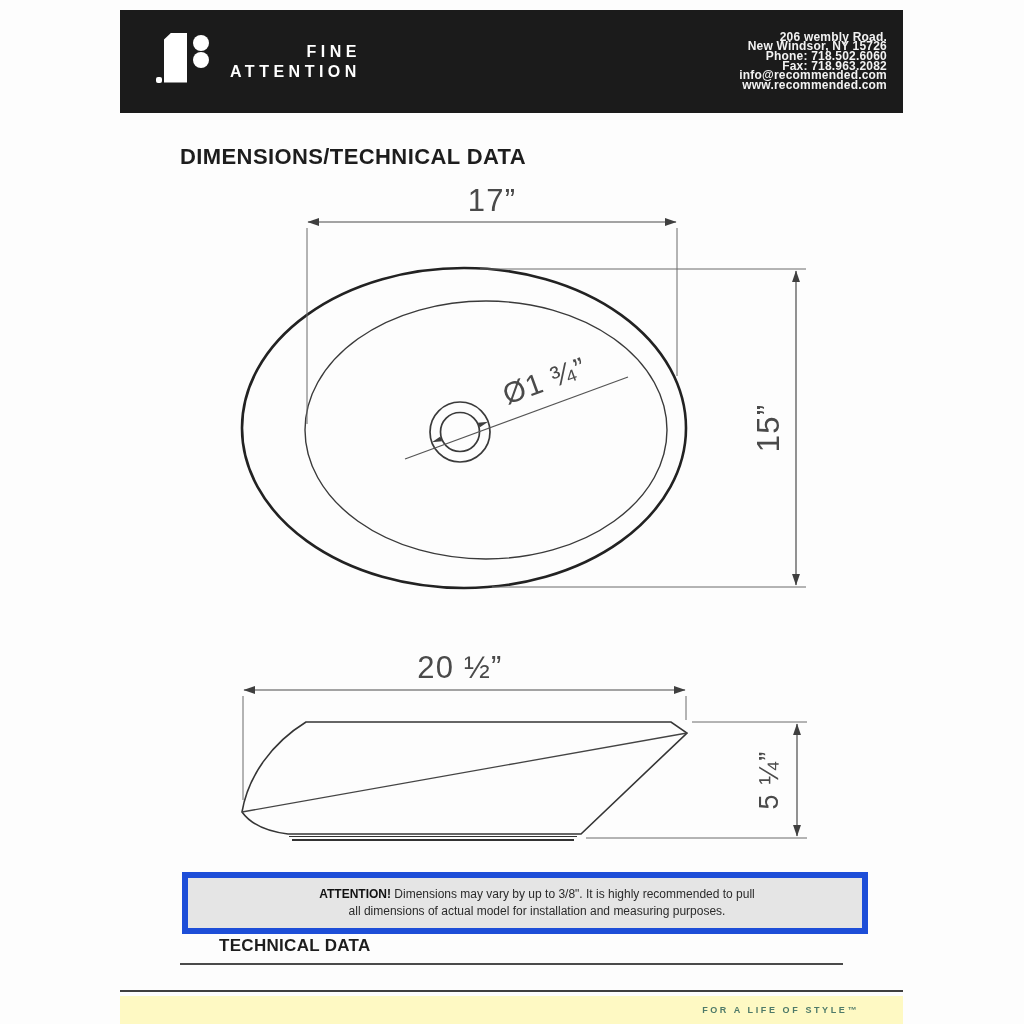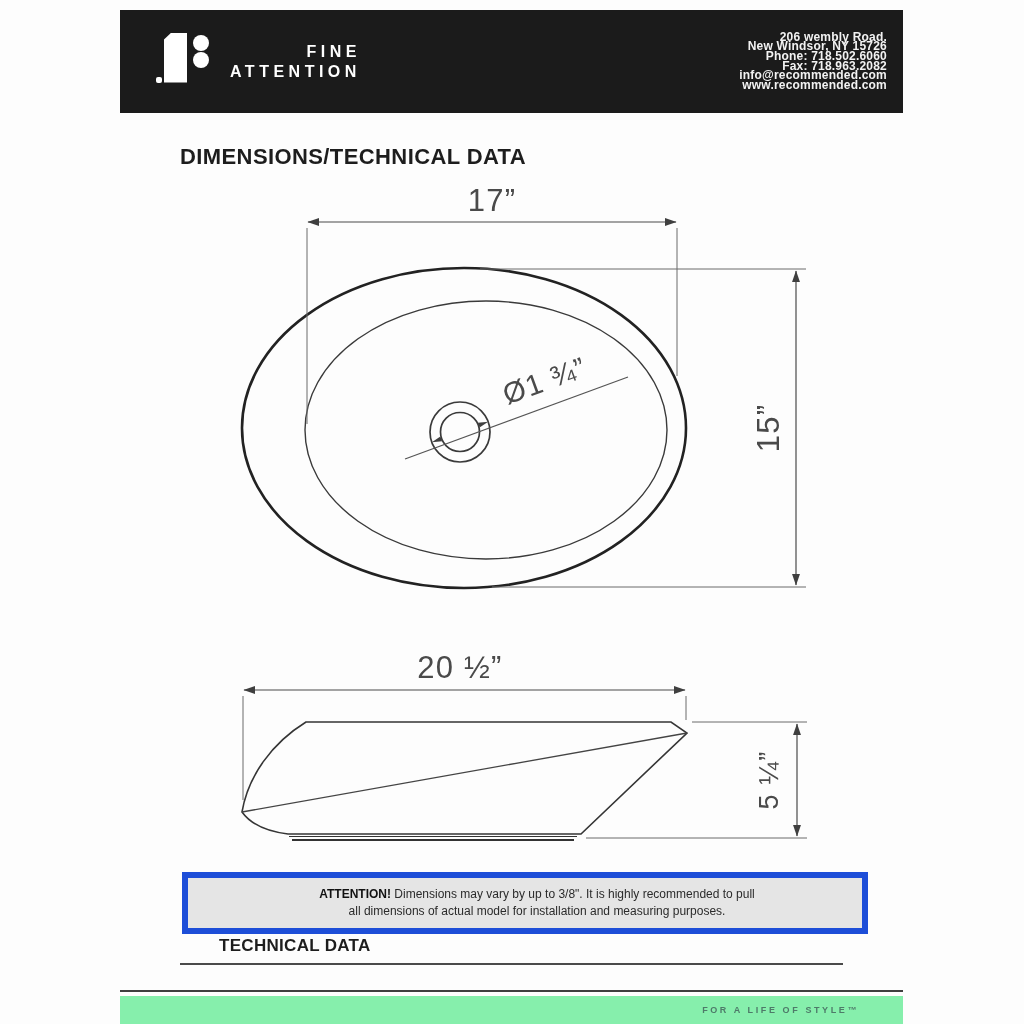--- a/index.html
+++ b/index.html
@@ -44,21 +44,21 @@
   .attention{
     position:absolute;left:182px;top:872px;width:650px;height:50px;
     border:6px solid #1d4ed8;background:#e5e5e5;
     display:flex;align-items:center;justify-content:center;padding-left:24px;
   }
   .attention .txt{font-size:12px;color:#2b2b2b;text-align:center;line-height:17px;}
   .attention .b{font-weight:bold;color:#111;}
   
   .footer-rule{position:absolute;left:120px;top:990px;width:783px;height:0;border-top:2px solid #3f3f3f;}
   .bottombar{
-    position:absolute;left:120px;top:996px;width:783px;height:28px;background:#86efac;
+    position:absolute;left:120px;top:996px;width:783px;height:28px;background:#fef9c3;
     display:flex;align-items:center;justify-content:flex-end;
   }
   .tagline{color:#4e7a69;font-size:9px;font-weight:bold;letter-spacing:2.6px;margin-right:44px;}
 </style>
 </head>
 <body>
 
 <div class="topbar">
   <div class="logo-wrap">
     <div class="logo-bar"></div>

